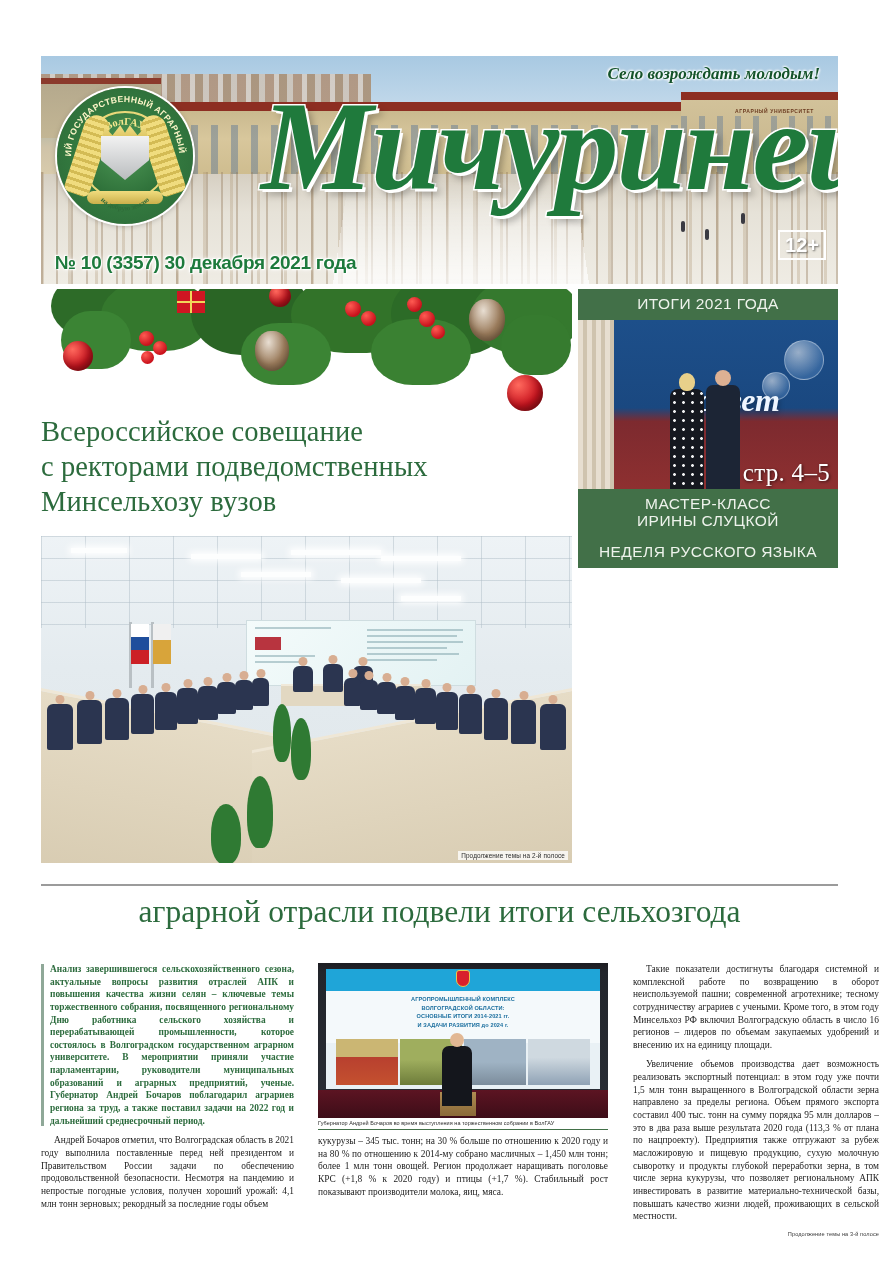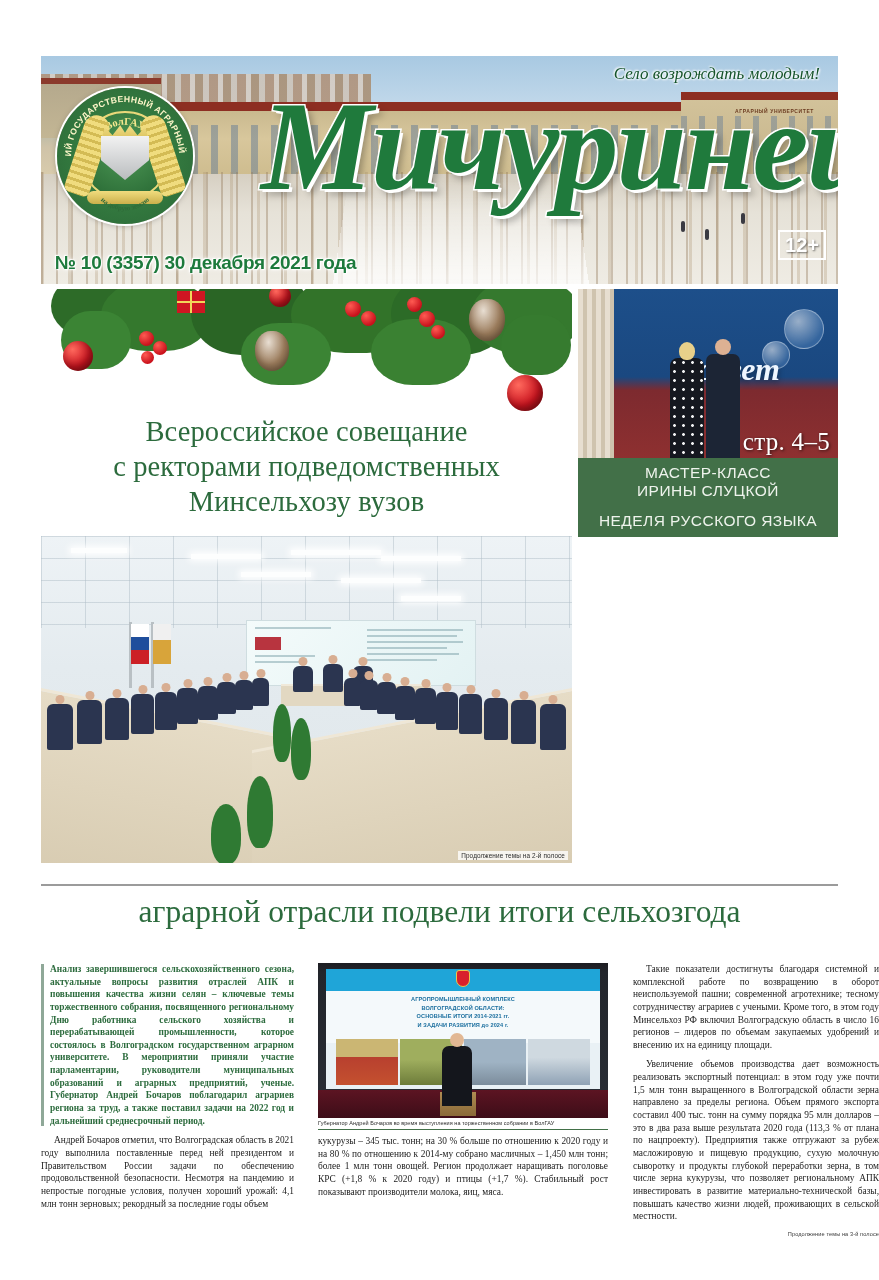--- a/index.html
+++ b/index.html
@@ -136,21 +136,21 @@
     text-shadow:
       3px 3px 0 #ffffff, -1px -1px 0 #ffffff,
       6px 6px 7px rgba(0,0,0,.28);
     letter-spacing:-2px;
     white-space:nowrap;
   }
 
   .slogan{
     position:absolute; right:18px; top:8px;
     font-family:"Liberation Serif", serif;
-    font-style:italic; font-weight:normal; font-size:17px;
+    font-style:italic; font-weight:bold; font-size:17px;
     color:#14532a;
     text-shadow: 0 0 3px #fff, 1px 1px 2px #fff, -1px -1px 2px #fff;
     white-space:nowrap;
   }
   .issue-line{
     position:absolute; left:14px; bottom:10px;
     font-family:"Liberation Sans", sans-serif;
     font-weight:bold; font-size:19px; letter-spacing:-.3px;
     color:#1d7a3c;
     text-shadow: 0 0 3px #fff, 1px 1px 1px #fff, -1px -1px 1px #fff, 0 0 6px #fff;
@@ -192,21 +192,21 @@
     background: radial-gradient(ellipse at 40% 28%, #e8ded2, #9b7c5c 55%, #6d5337 100%);
     box-shadow: inset 0 -4px 7px rgba(0,0,0,.25);
   }
   .gift{ position:absolute; background:#cf1622; }
   .gift::before{content:"";position:absolute;left:45%;top:0;width:10%;height:100%;background:#f2d65a;}
   .gift::after{content:"";position:absolute;left:0;top:45%;width:100%;height:10%;background:#f2d65a;}
   .sprig{ position:absolute; background:#2f6b2a; border-radius:50%/60%; }
 
   .lead-headline{
     position:absolute; left:0; right:0; top:126px;
-    text-align:center;
+    text-align:left;
     font-family:"Liberation Serif", serif;
     font-size:28.5px; line-height:1.22; color:#2c6b3d;
     letter-spacing:.1px;
   }
 
   
   .conf-photo{
     position:absolute; left:41px; top:536px; width:531px; height:327px;
     overflow:hidden;
     background: linear-gradient(to bottom,#eef3f6 0%,#e4ebef 40%,#dfe6ea 100%);
@@ -567,20 +567,21 @@
     <div class="plant" style="left:232px; top:168px; width:18px; height:58px;"></div>
     <div class="plant" style="left:250px; top:182px; width:20px; height:62px;"></div>
     <div class="plant" style="left:206px; top:240px; width:26px; height:72px;"></div>
     <div class="plant" style="left:170px; top:268px; width:30px; height:60px;"></div>
 
     <div class="photo-credit">Продолжение темы на 2-й полосе</div>
   </div>
 
   <div class="sidebar">
 
+    <div class="sb-bar">ИТОГИ 2021 ГОДА</div>
     <div class="sb-photo p1">
       <div class="curtain"></div>
       <div class="orb" style="right:14px; top:20px; width:40px; height:40px;"></div>
       <div class="orb" style="right:48px; top:52px; width:28px; height:28px;"></div>
       <div class="script2">совет</div>
       <div class="woman"></div>
       <div class="man"></div>
       <div class="sb-page">стр. 4–5</div>
     </div>
 

